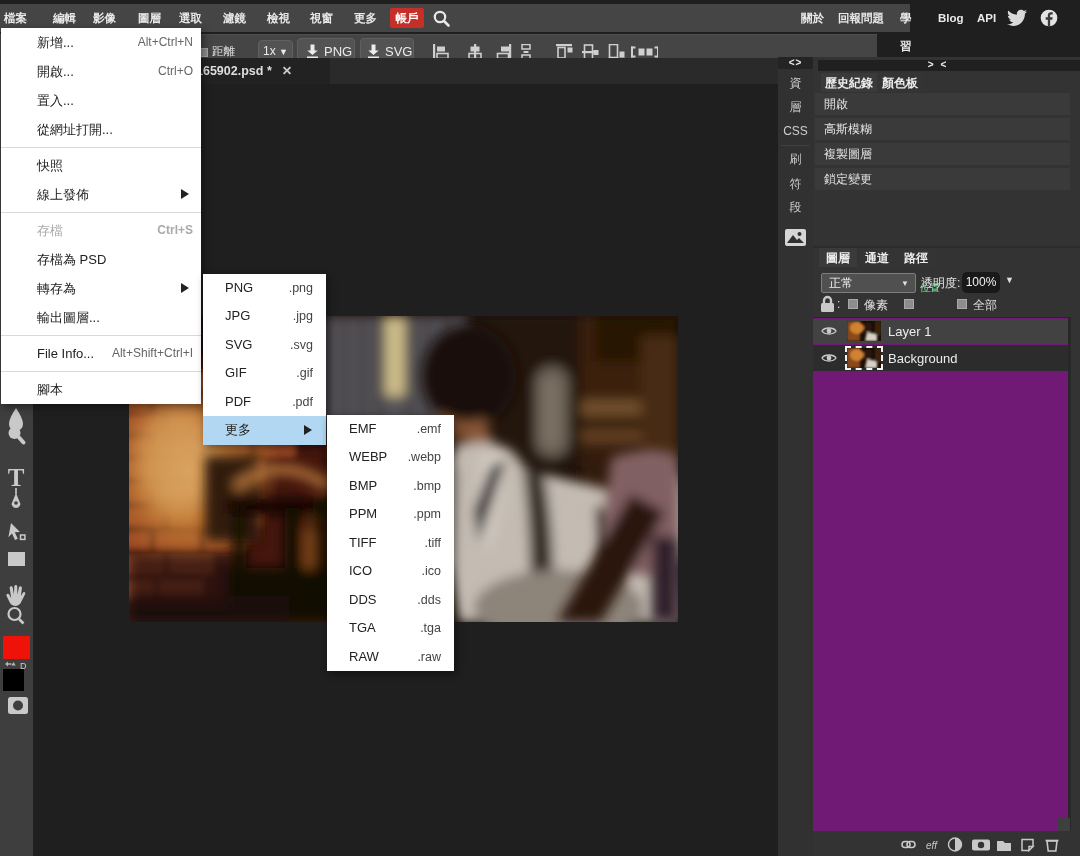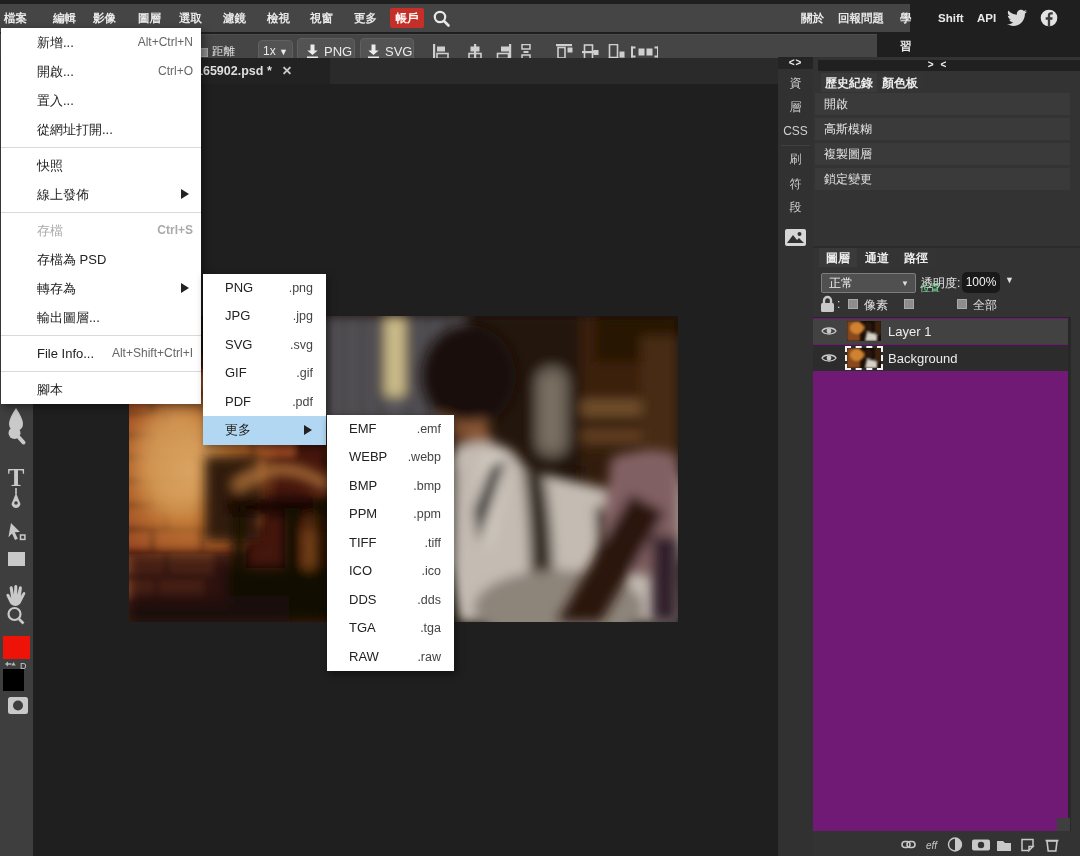--- a/index.html
+++ b/index.html
@@ -84,21 +84,21 @@
     <span class="mi" style="left:310px">視窗</span>
     <span class="mi" style="left:354px">更多</span>
     <div id="acct">帳戶</div>
     <svg class="abs" style="left:432px;top:5px" width="19" height="19" viewBox="0 0 19 19">
       <circle cx="8" cy="8" r="5.2" fill="none" stroke="#e9e9e9" stroke-width="2.2"></circle>
       <line x1="12" y1="12" x2="16.5" y2="16.5" stroke="#e9e9e9" stroke-width="2.6" stroke-linecap="round"></line>
     </svg>
     <span class="mi" style="left:801px">關於</span>
     <span class="mi" style="left:838px">回報問題</span>
     <span class="mi" style="left:900px">學習</span>
-    <span class="mi" style="left:938px">Shift</span>
+    <span class="mi" style="left:938px">Blog</span>
     <span class="mi" style="left:977px">API</span>
     <svg class="abs" style="left:1007px;top:5px" width="20" height="18" viewBox="0 0 24 20">
       <path fill="#d9d9d9" d="M24 2.3c-.9.4-1.8.7-2.8.8 1-.6 1.8-1.6 2.2-2.7-1 .6-2 1-3.1 1.2C19.4.6 18.1 0 16.7 0c-2.7 0-4.9 2.2-4.9 4.9 0 .4 0 .8.1 1.1C7.7 5.8 4.1 3.8 1.7.9 1.2 1.7 1 2.5 1 3.4c0 1.7.9 3.2 2.2 4.1-.8 0-1.6-.2-2.2-.6v.1c0 2.4 1.7 4.4 3.9 4.8-.4.1-.8.2-1.3.2-.3 0-.6 0-.9-.1.6 2 2.4 3.4 4.6 3.4-1.7 1.3-3.8 2.1-6.1 2.1-.4 0-.8 0-1.2-.1 2.2 1.4 4.8 2.2 7.5 2.2 9.1 0 14-7.5 14-14v-.6c1-.7 1.8-1.6 2.5-2.6z"></path>
     </svg>
     <svg class="abs" style="left:1039px;top:4px" width="20" height="20" viewBox="0 0 24 24">
       <circle cx="12" cy="12" r="10" fill="#e3e3e3"></circle>
       <path fill="#3a3a3a" d="M13.4 21.9v-7.7h2.6l.4-3h-3v-1.9c0-.9.3-1.5 1.6-1.5h1.5V5.1c-.3 0-1.2-.1-2.2-.1-2.2 0-3.7 1.3-3.7 3.8v2.4H8v3h2.6v7.7z"></path>
     </svg>
   </div>
   <div class="abs" id="toolbar">

